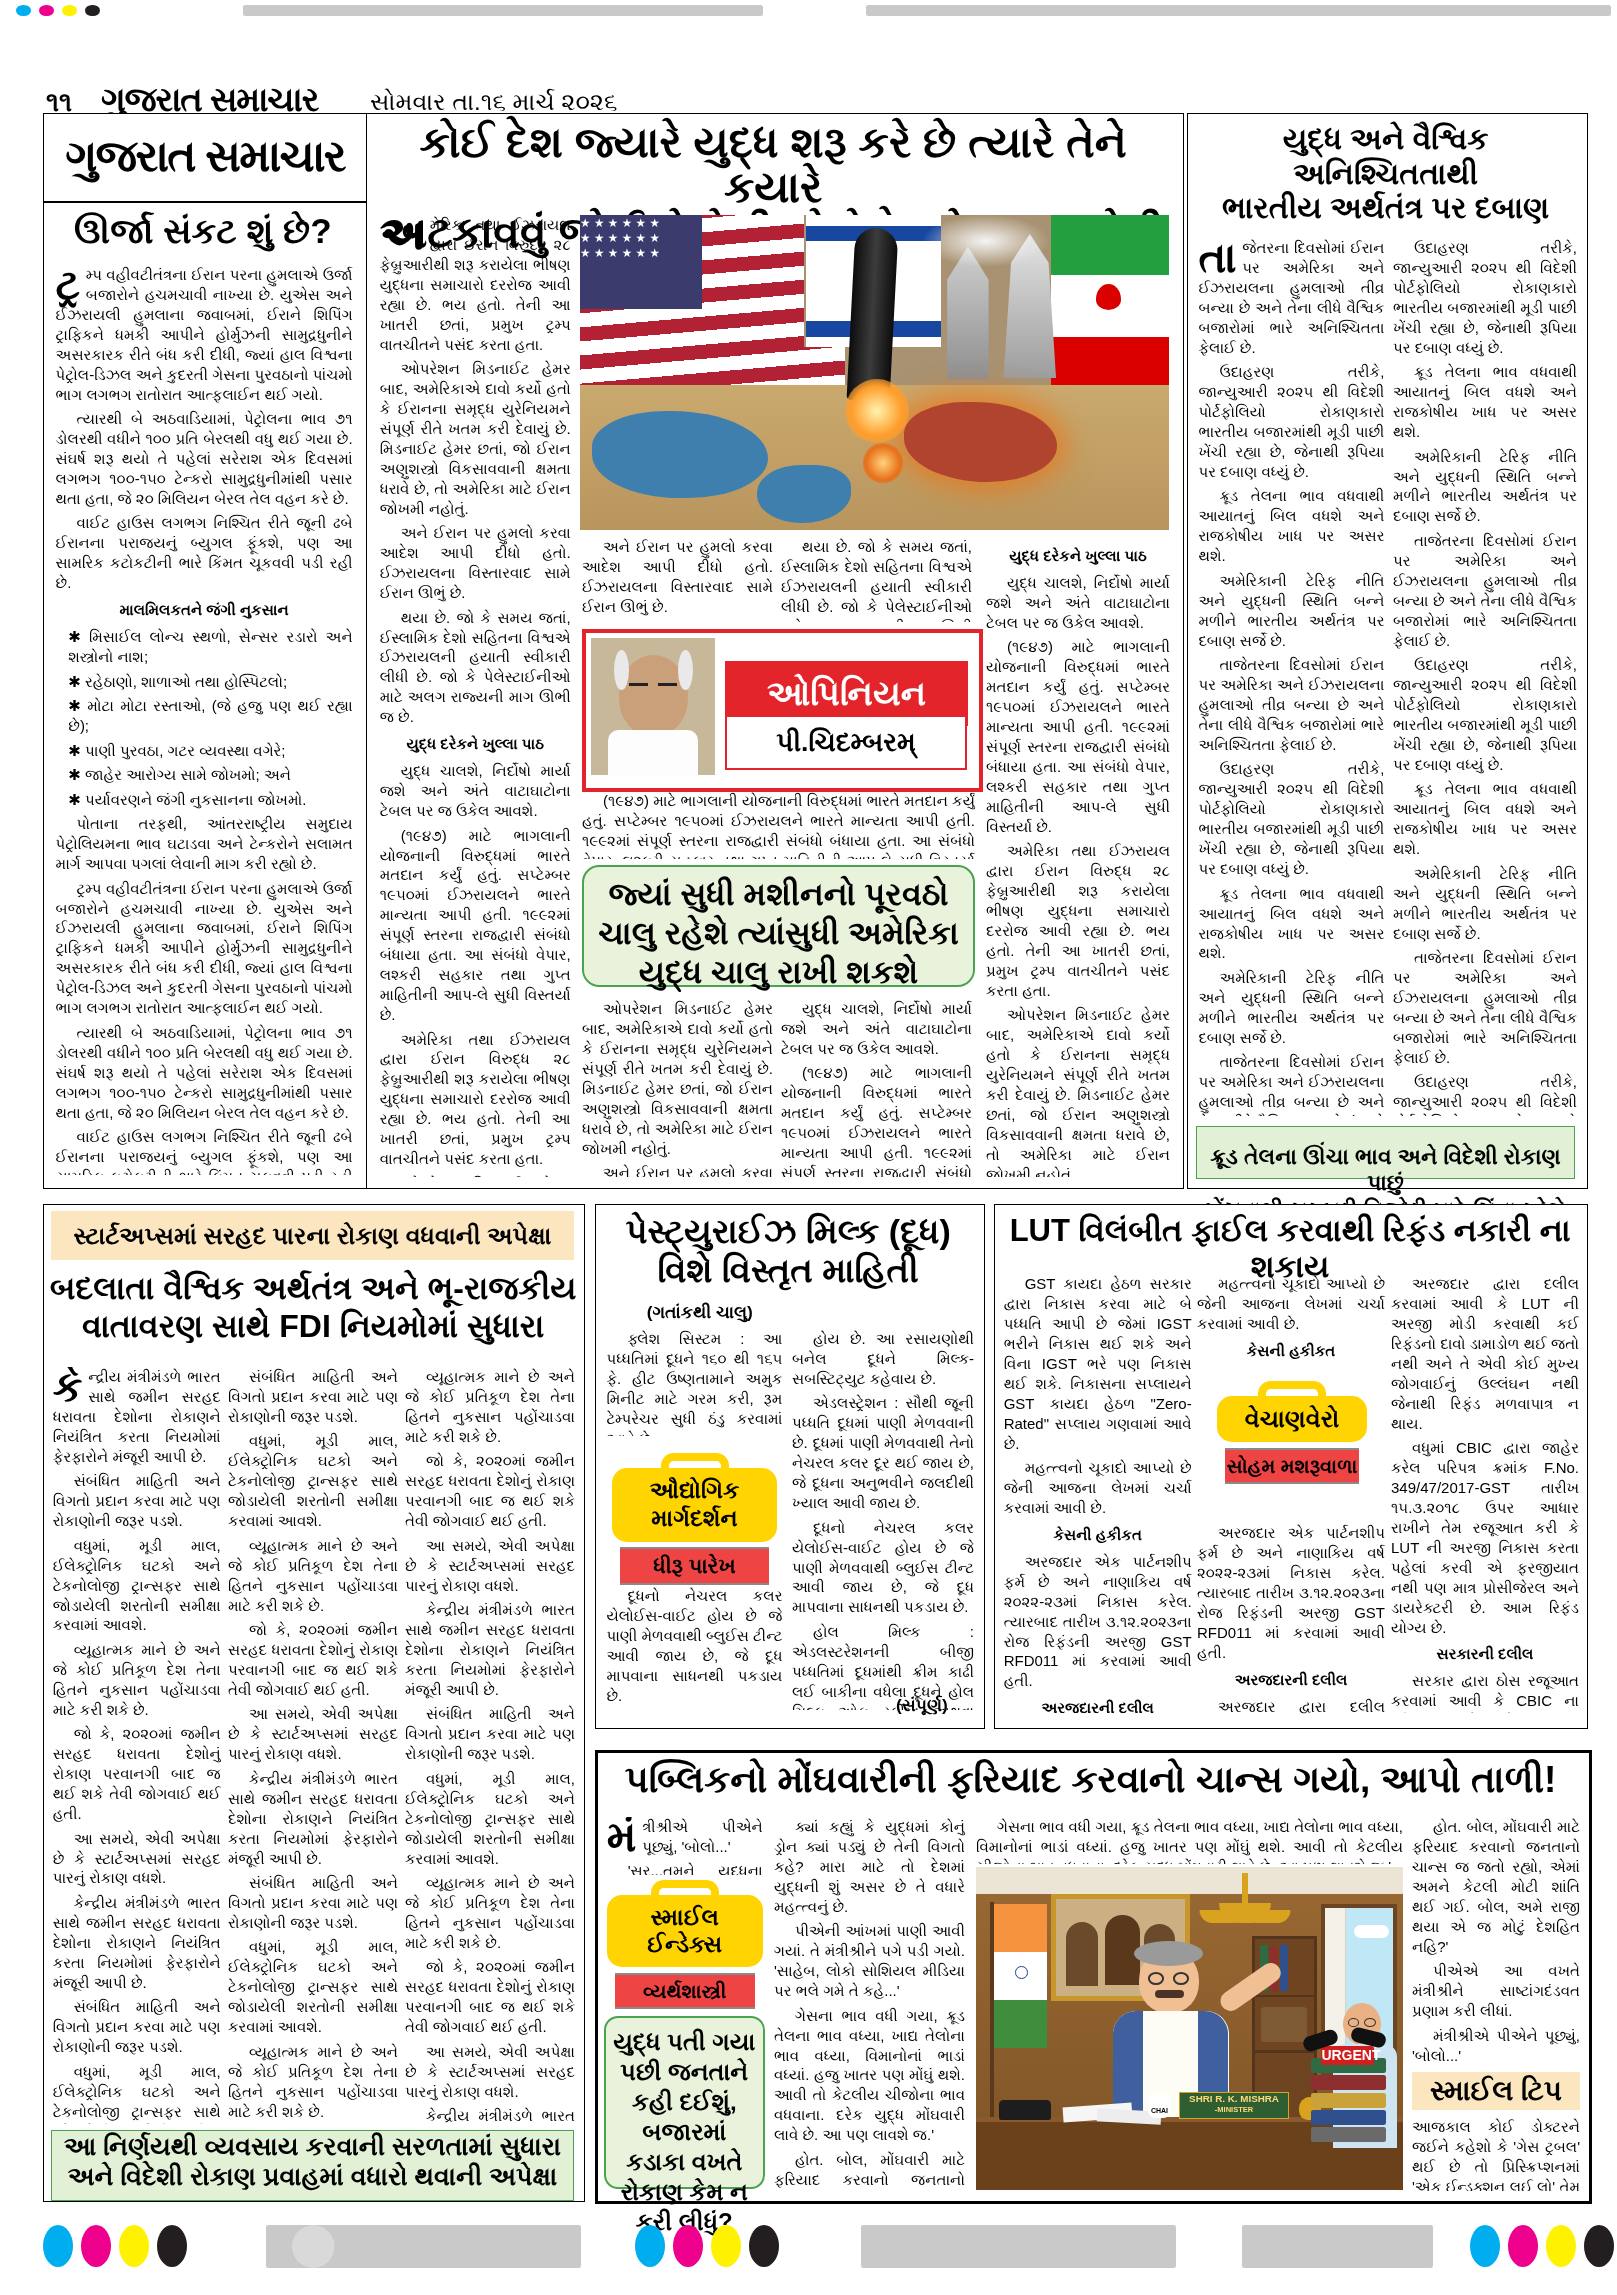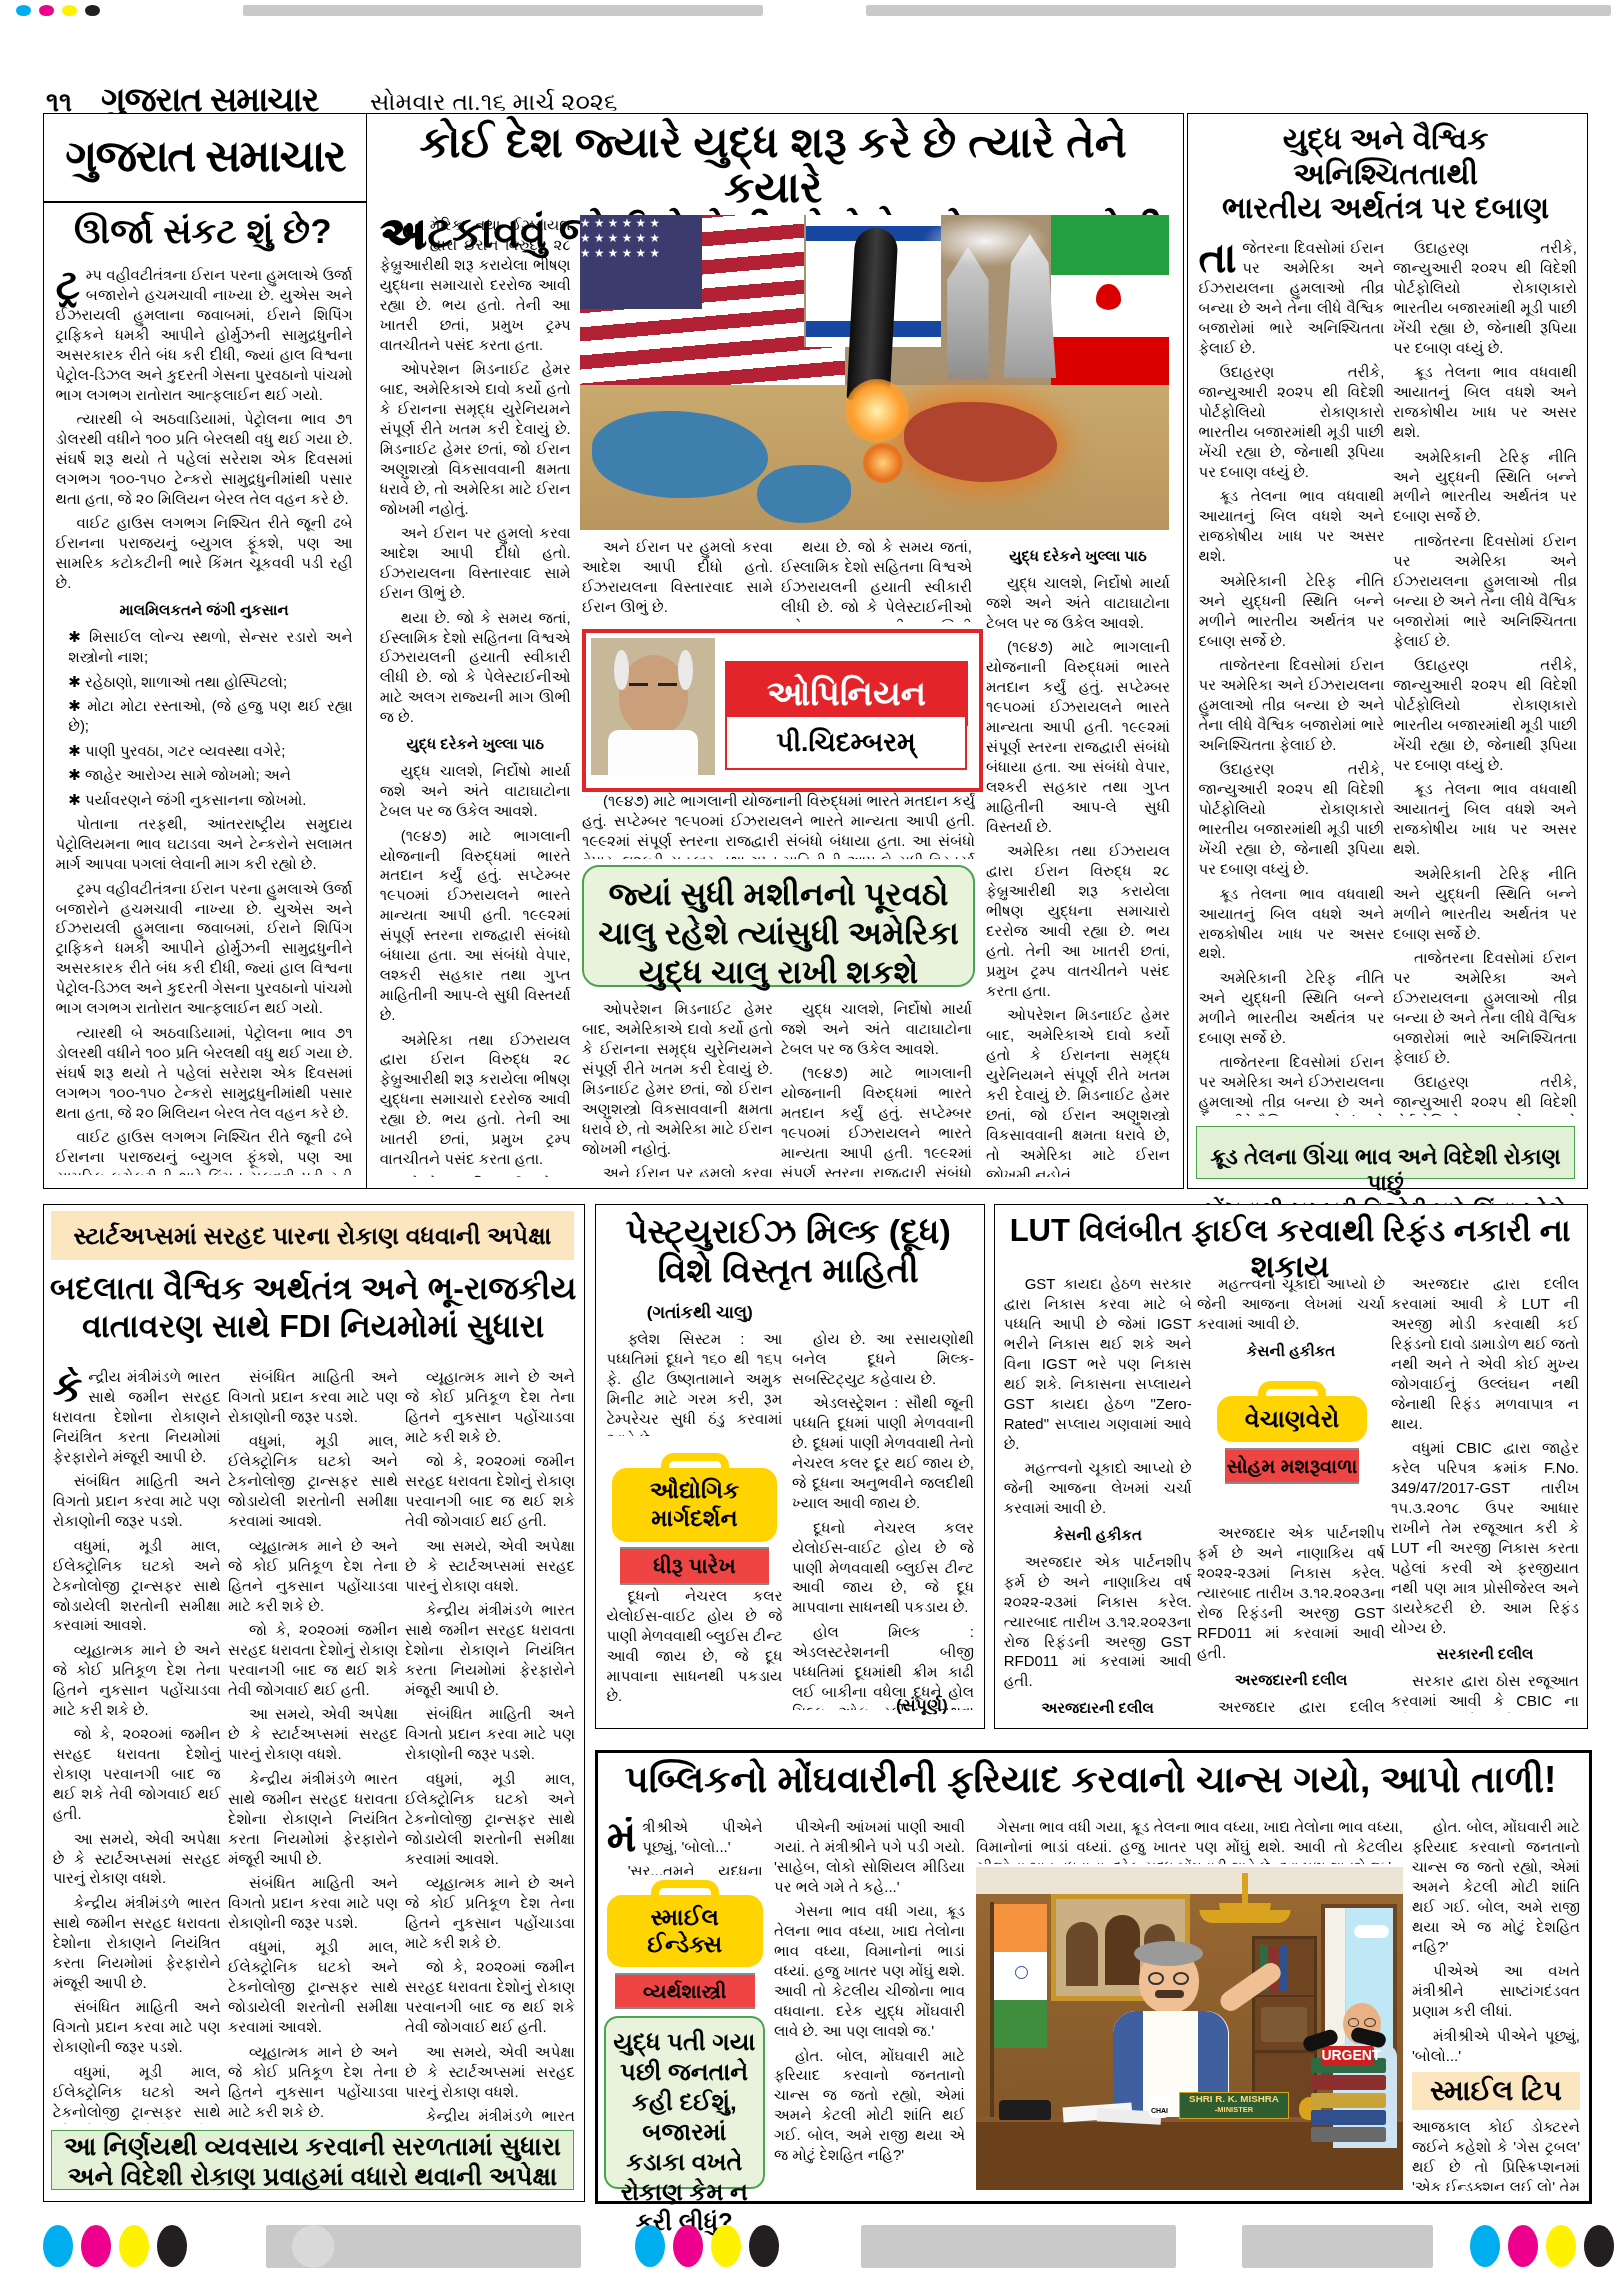--- a/index.html
+++ b/index.html
@@ -229,21 +229,21 @@
         <p>જો કે, ૨૦૨૦માં જમીન સરહદ ધરાવતા દેશોનું રોકાણ પરવાનગી બાદ જ થઈ શકે તેવી જોગવાઈ થઈ હતી.</p>
         <p>આ સમયે, એવી અપેક્ષા છે કે સ્ટાર્ટઅપ્સમાં સરહદ પારનું રોકાણ વધશે.</p>
         <p>કેન્દ્રીય મંત્રીમંડળે ભારત સાથે જમીન સરહદ ધરાવતા દેશોના રોકાણને નિયંત્રિત કરતા નિયમોમાં ફેરફારોને મંજૂરી આપી છે.</p>
         <p>સંબંધિત માહિતી અને વિગતો પ્રદાન કરવા માટે પણ રોકાણોની જરૂર પડશે.</p>
         <p>વધુમાં, મૂડી માલ, ઈલેક્ટ્રોનિક ઘટકો અને ટેકનોલોજી ટ્રાન્સફર સાથે જોડાયેલી શરતોની સમીક્ષા કરવામાં આવશે.</p>
         <p>વ્યૂહાત્મક માને છે અને જે કોઈ પ્રતિકૂળ દેશ તેના હિતને નુકસાન પહોંચાડવા માટે કરી શકે છે.</p>
         <p>જો કે, ૨૦૨૦માં જમીન સરહદ ધરાવતા દેશોનું રોકાણ પરવાનગી બાદ જ થઈ શકે તેવી જોગવાઈ થઈ હતી.</p>
         <p>આ સમયે, એવી અપેક્ષા છે કે સ્ટાર્ટઅપ્સમાં સરહદ પારનું રોકાણ વધશે.</p>
         <p>કેન્દ્રીય મંત્રીમંડળે ભારત સાથે જમીન સરહદ ધરાવતા દેશોના રોકાણને નિયંત્રિત કરતા નિયમોમાં ફેરફારોને મંજૂરી આપી છે.</p>
       </div>
-    <div class="greenband abs" style="left:7px;top:925px;width:523px;height:60px;font-size:25.4px;line-height:1.18;padding-top:1.2px;box-sizing:border-box;">
+    <div class="greenband abs" style="left:7px;top:925px;width:523px;height:71px;font-size:25.4px;line-height:1.18;padding-top:1.2px;box-sizing:border-box;">
       <span>આ નિર્ણયથી વ્યવસાય કરવાની સરળતામાં સુધારા</span><br>
       <span>અને વિદેશી રોકાણ પ્રવાહમાં વધારો થવાની અપેક્ષા</span>
     </div>
   </div>
 
   <div class="box" style="left:595px;top:1204px;width:388px;height:523px;">
     <div class="hl abs" style="left:4.6px;top:7px;width:375px;font-size:34px;line-height:1.15;">
       <span>પેસ્ટ્યુરાઈઝ મિલ્ક (દૂધ)</span><br>
       <span>વિશે વિસ્તૃત માહિતી</span>
     </div>
@@ -302,20 +302,21 @@
     <div class="col" style="left:8.7px;top:64px;width:156px;height:58px;">
         <p class="dc">મંત્રીશ્રીએ પીએને પૂછ્યું, 'બોલો...'</p>
         <p>'સર...તમને યુદ્ધના સમાચારમાં રસ છે? મારે તો એમ કહેવું હતું કે...'</p>
       </div>
     <div class="badge" style="left:8.7px;top:142px;width:156px;">
       <div class="case" style="font-size:23px;">સ્માઈલ ઈન્ડેક્સ</div>
       <div class="author" style="font-size:19.6px;">વ્યર્થશાસ્ત્રી</div>
     </div>
     <div class="quote abs" style="left:5.8px;top:263px;width:161px;height:173px;font-size:24px;line-height:1.25;padding:9.2px 5.8px;box-sizing:border-box;border-radius:14px;">યુદ્ધ પતી ગયા પછી જનતાને કહી દઈશું, બજારમાં કડાકા વખતે રોકાણ કેમ ન કરી લીધું?</div>
     <div class="col" style="left:176px;top:64px;width:191px;height:374px;">
+        <p>ક્યાં કહ્યું કે યુદ્ધમાં કોનું ડ્રોન ક્યાં પડ્યું છે તેની વિગતો કહે? મારા માટે તો દેશમાં યુદ્ધની શું અસર છે તે વધારે મહત્ત્વનું છે.</p>
         <p>પીએની આંખમાં પાણી આવી ગયાં. તે મંત્રીશ્રીને પગે પડી ગયો. 'સાહેબ, લોકો સોશિયલ મીડિયા પર ભલે ગમે તે કહે...'</p>
         <p>ગેસના ભાવ વધી ગયા, ક્રૂડ તેલના ભાવ વધ્યા, ખાદ્ય તેલોના ભાવ વધ્યા, વિમાનોનાં ભાડાં વધ્યાં. હજુ ખાતર પણ મોંઘું થશે. આવી તો કેટલીય ચીજોના ભાવ વધવાના. દરેક યુદ્ધ મોંઘવારી લાવે છે. આ પણ લાવશે જ.'</p>
         <p>હોત. બોલ, મોંઘવારી માટે ફરિયાદ કરવાનો જનતાનો ચાન્સ જ જતો રહ્યો, એમાં અમને કેટલી મોટી શાંતિ થઈ ગઈ. બોલ, અમે રાજી થયા એ જ મોટું દેશહિત નહિ?'</p>
       </div>
     <div class="col" style="left:378px;top:64px;width:427px;height:47px;">
         <p>ગેસના ભાવ વધી ગયા, ક્રૂડ તેલના ભાવ વધ્યા, ખાદ્ય તેલોના ભાવ વધ્યા, વિમાનોનાં ભાડાં વધ્યાં. હજુ ખાતર પણ મોંઘું થશે. આવી તો કેટલીય ચીજોના ભાવ વધવાના. દરેક યુદ્ધ મોંઘવારી લાવે છે. આ પણ લાવશે જ.'</p>
       </div>
 
     <div class="abs" style="left:378px;top:114px;width:427px;height:323px;overflow:hidden;background:linear-gradient(#9a6a33,#7d5226);">
       <div class="abs" style="left:0;top:0;width:100%;height:26.6px;background:#ece4d4;"></div>

